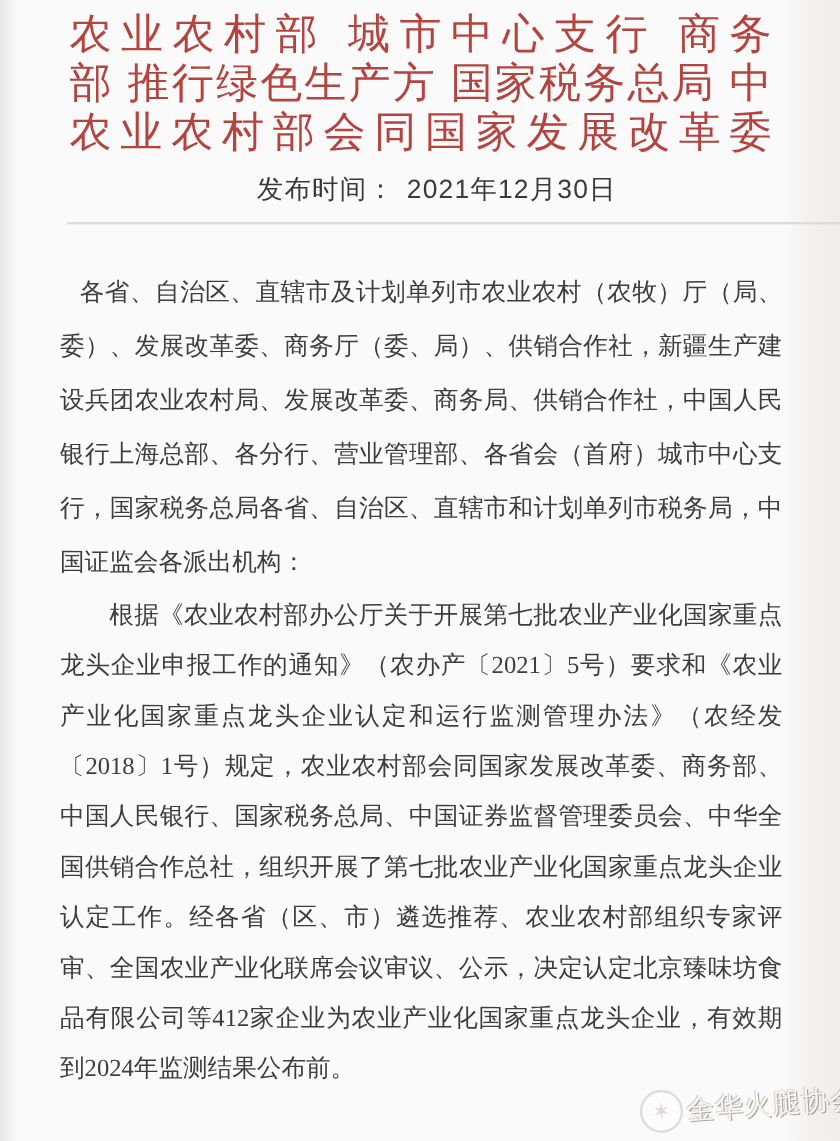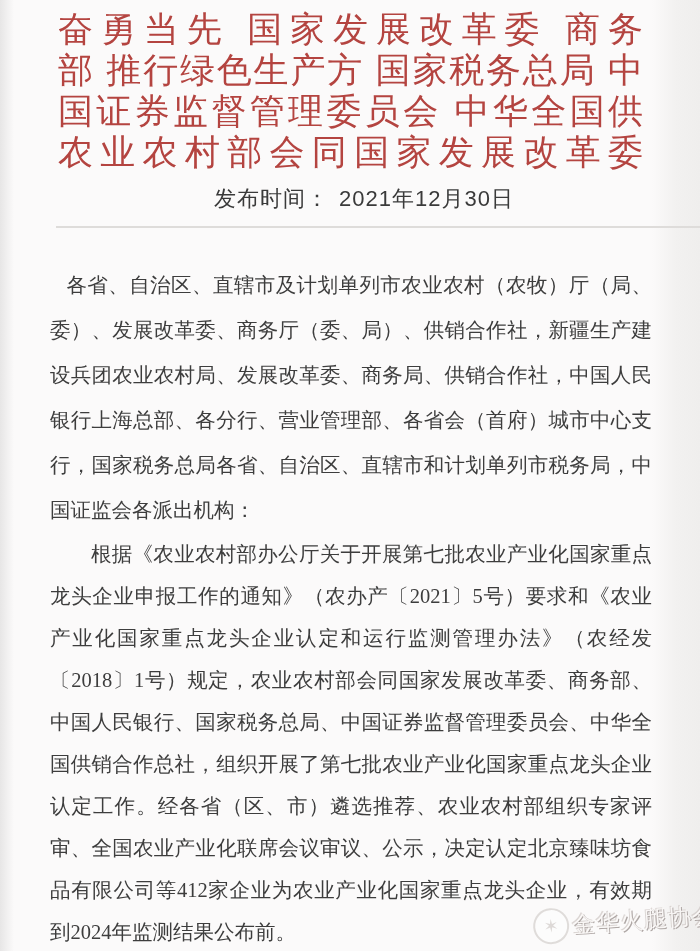--- a/index.html
+++ b/index.html
@@ -72,23 +72,22 @@
     color: rgba(252,250,249,0.92);
     text-shadow: 1px 1px 0 rgba(150,140,137,0.75), -1px -1px 0 rgba(205,198,195,0.7);
     white-space: nowrap;
   }
 </style>
 </head>
 <body>
 
 <h1 class="title">
 
-<div class="title-line">奋勇当先 国家发展改革委 商务</div>
+<div class="title-line">农业农村部 城市中心支行 商务</div>
     <div class="title-line">部 推行绿色生产方 国家税务总局 中</div>
-    <div class="title-line">国证券监督管理委员会 中华全国供</div>
     <div class="title-line">农业农村部会同国家发展改革委</div>
   </h1>
 
 <div class="pubdate">
   <span class="label">发布时间：</span><span class="value">2021年12月30日</span>
 </div>
 
 <hr class="separator">
 
 <div class="body-text">

